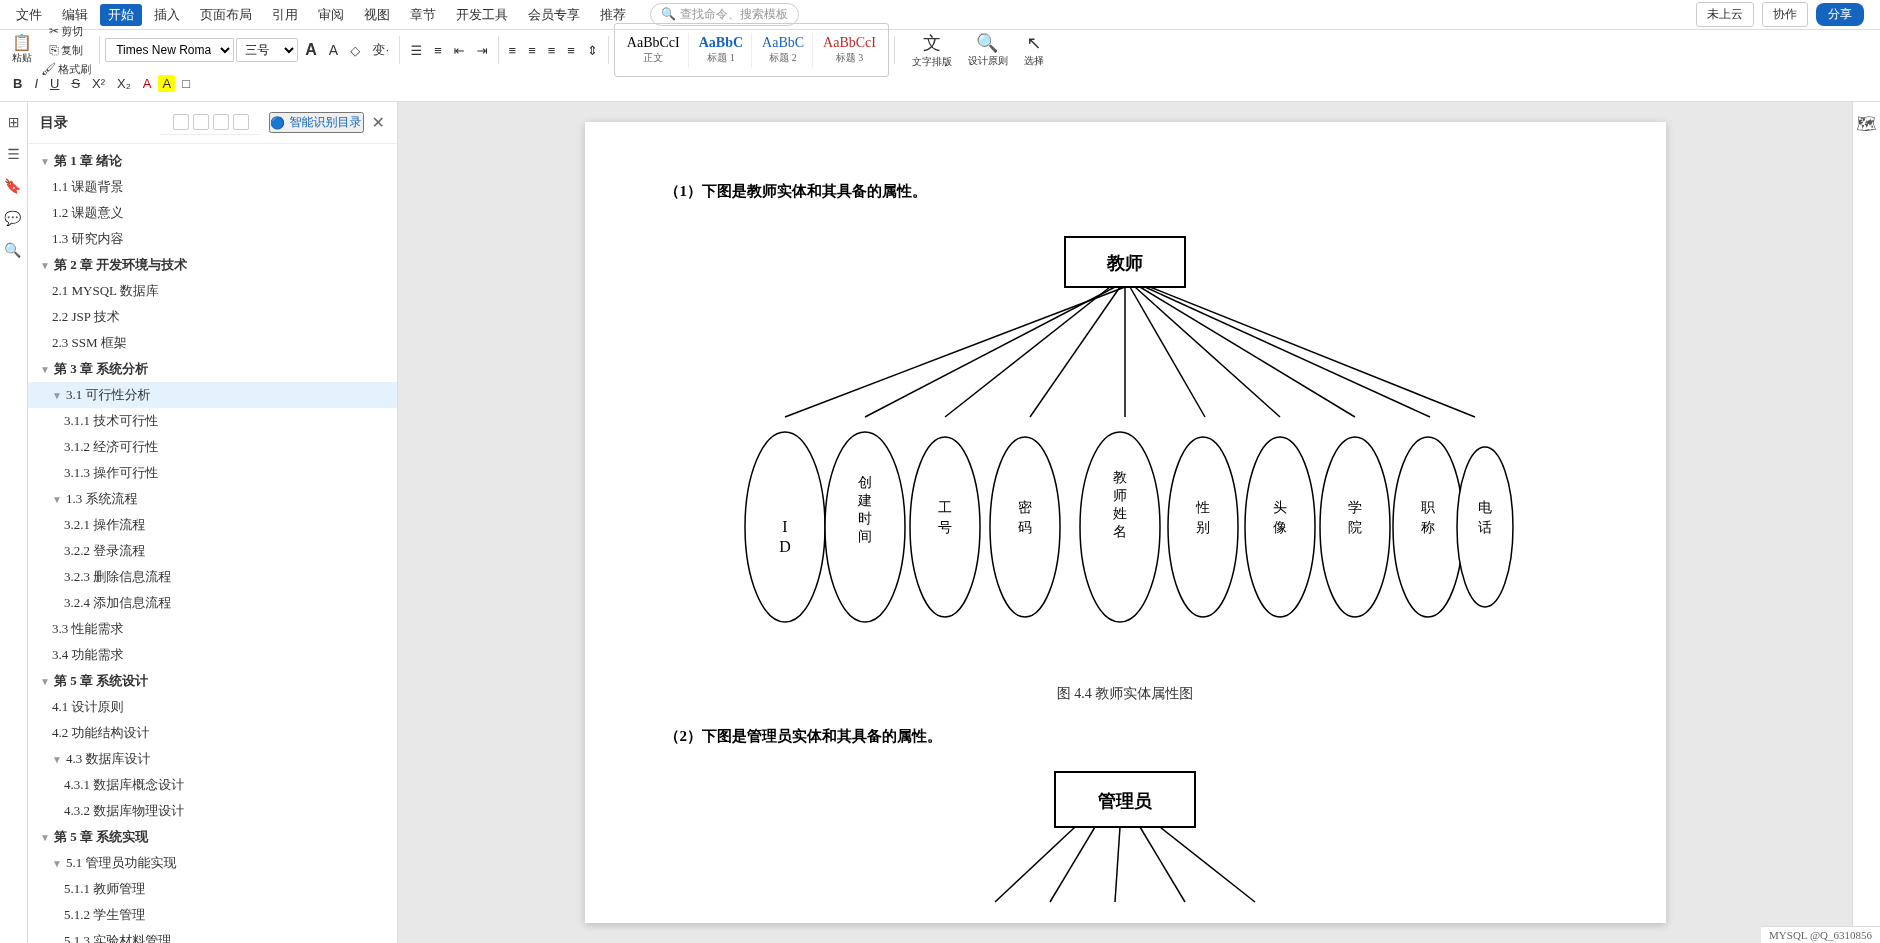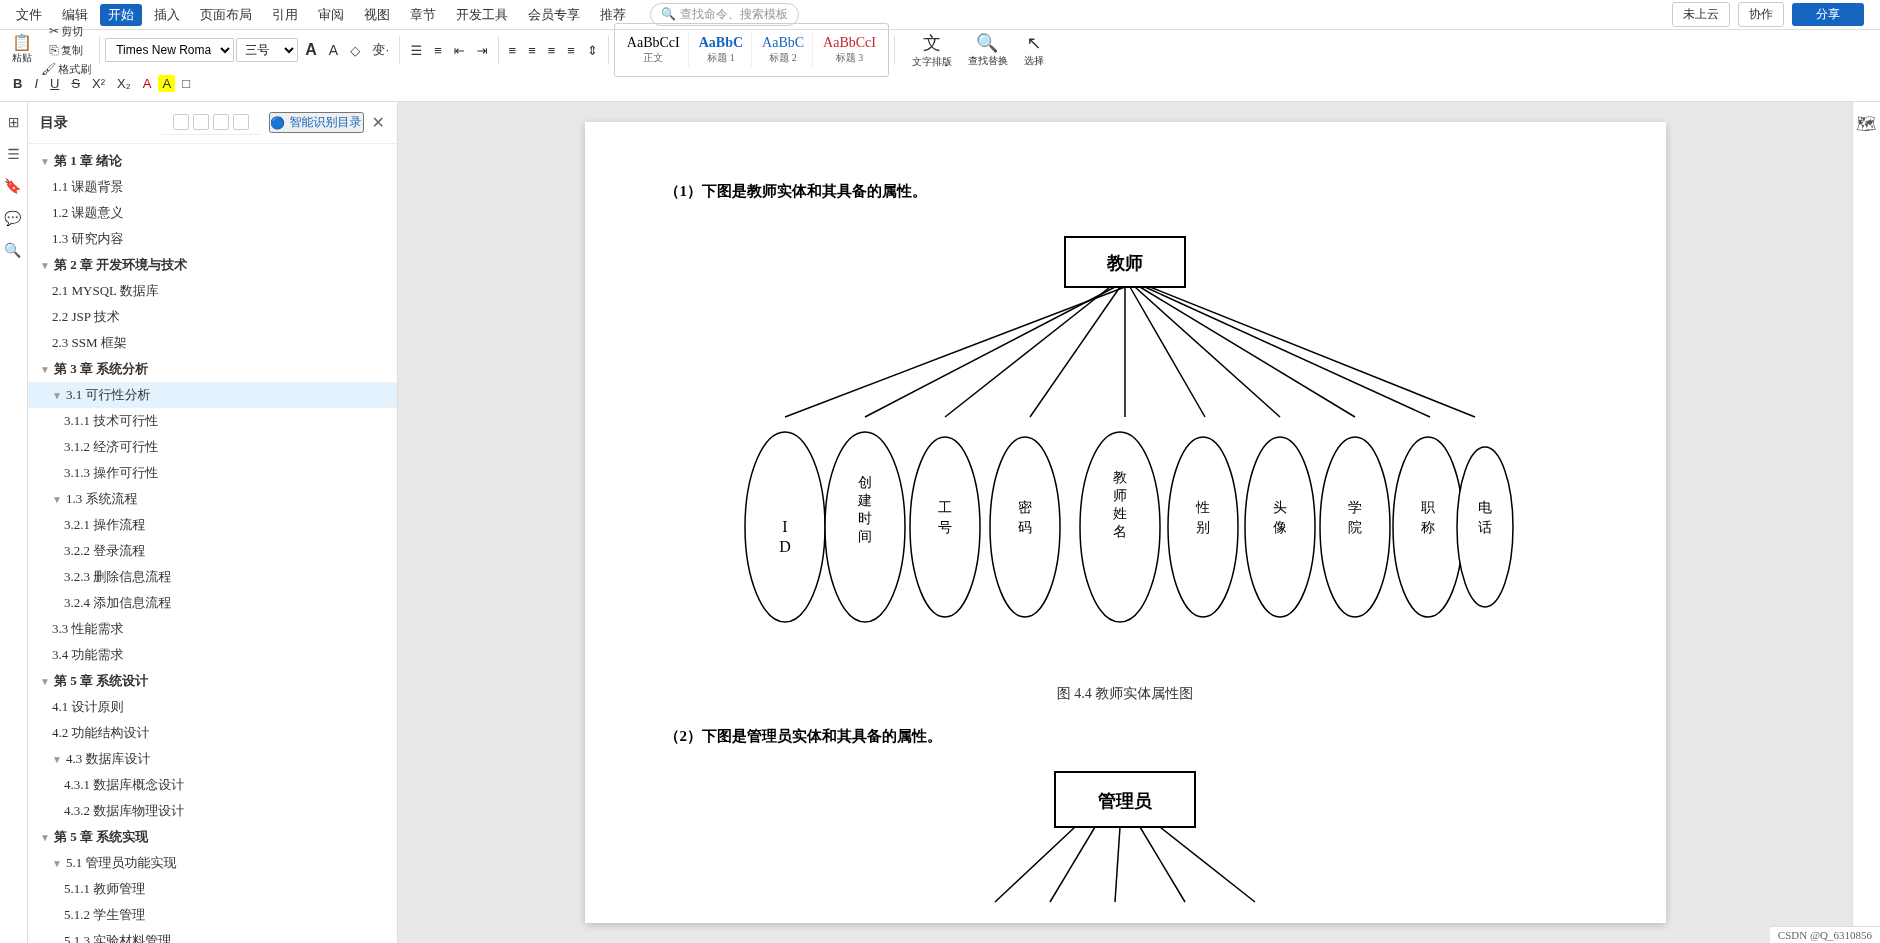--- a/index.html
+++ b/index.html
@@ -298,24 +298,24 @@
       border: 1px solid #ccc;
       padding: 3px 10px;
       font-size: 12px;
       cursor: pointer;
       border-radius: 3px;
       color: #333;
     }
     .btn-share {
       background: #1565c0;
       border: none;
-      padding: 3px 24px;
+      padding: 3px 12px;
       font-size: 12px;
       cursor: pointer;
-      border-radius: 3px;
+      border-radius: 8px;
       color: #fff;
     }
 
     
     .status-bar {
       position: fixed;
       bottom: 0;
       right: 0;
       background: #fff;
       border-top: 1px solid #ddd;
@@ -422,21 +422,21 @@
     </div>
     <div class="tb-separator"></div>
 
     <div class="right-tools">
       <div class="right-tool-btn">
         <span style="font-size:18px;">文</span>
         <span style="font-size:10px;">文字排版</span>
       </div>
       <div class="right-tool-btn">
         <span style="font-size:18px;">🔍</span>
-        <span style="font-size:10px;">查找替换</span>
+        <span style="font-size:10px;">设计原则</span>
       </div>
       <div class="right-tool-btn">
         <span style="font-size:18px;">↖</span>
         <span style="font-size:10px;">选择</span>
       </div>
     </div>
   </div>
   <div class="toolbar-row2">
     <button class="format-btn bold">B</button>
     <button class="format-btn italic">I</button>
@@ -681,14 +681,14 @@
       </svg>
     </div>
   </div>
 
   <div class="right-panel">
     <div class="right-panel-icon">🗺</div>
   </div>
 </div>
 
 <div class="status-bar">
-  <span>CSDN @Q_6310856</span>
+  <span>MYSQL @Q_6310856</span>
 </div>
 
 </body></html>

